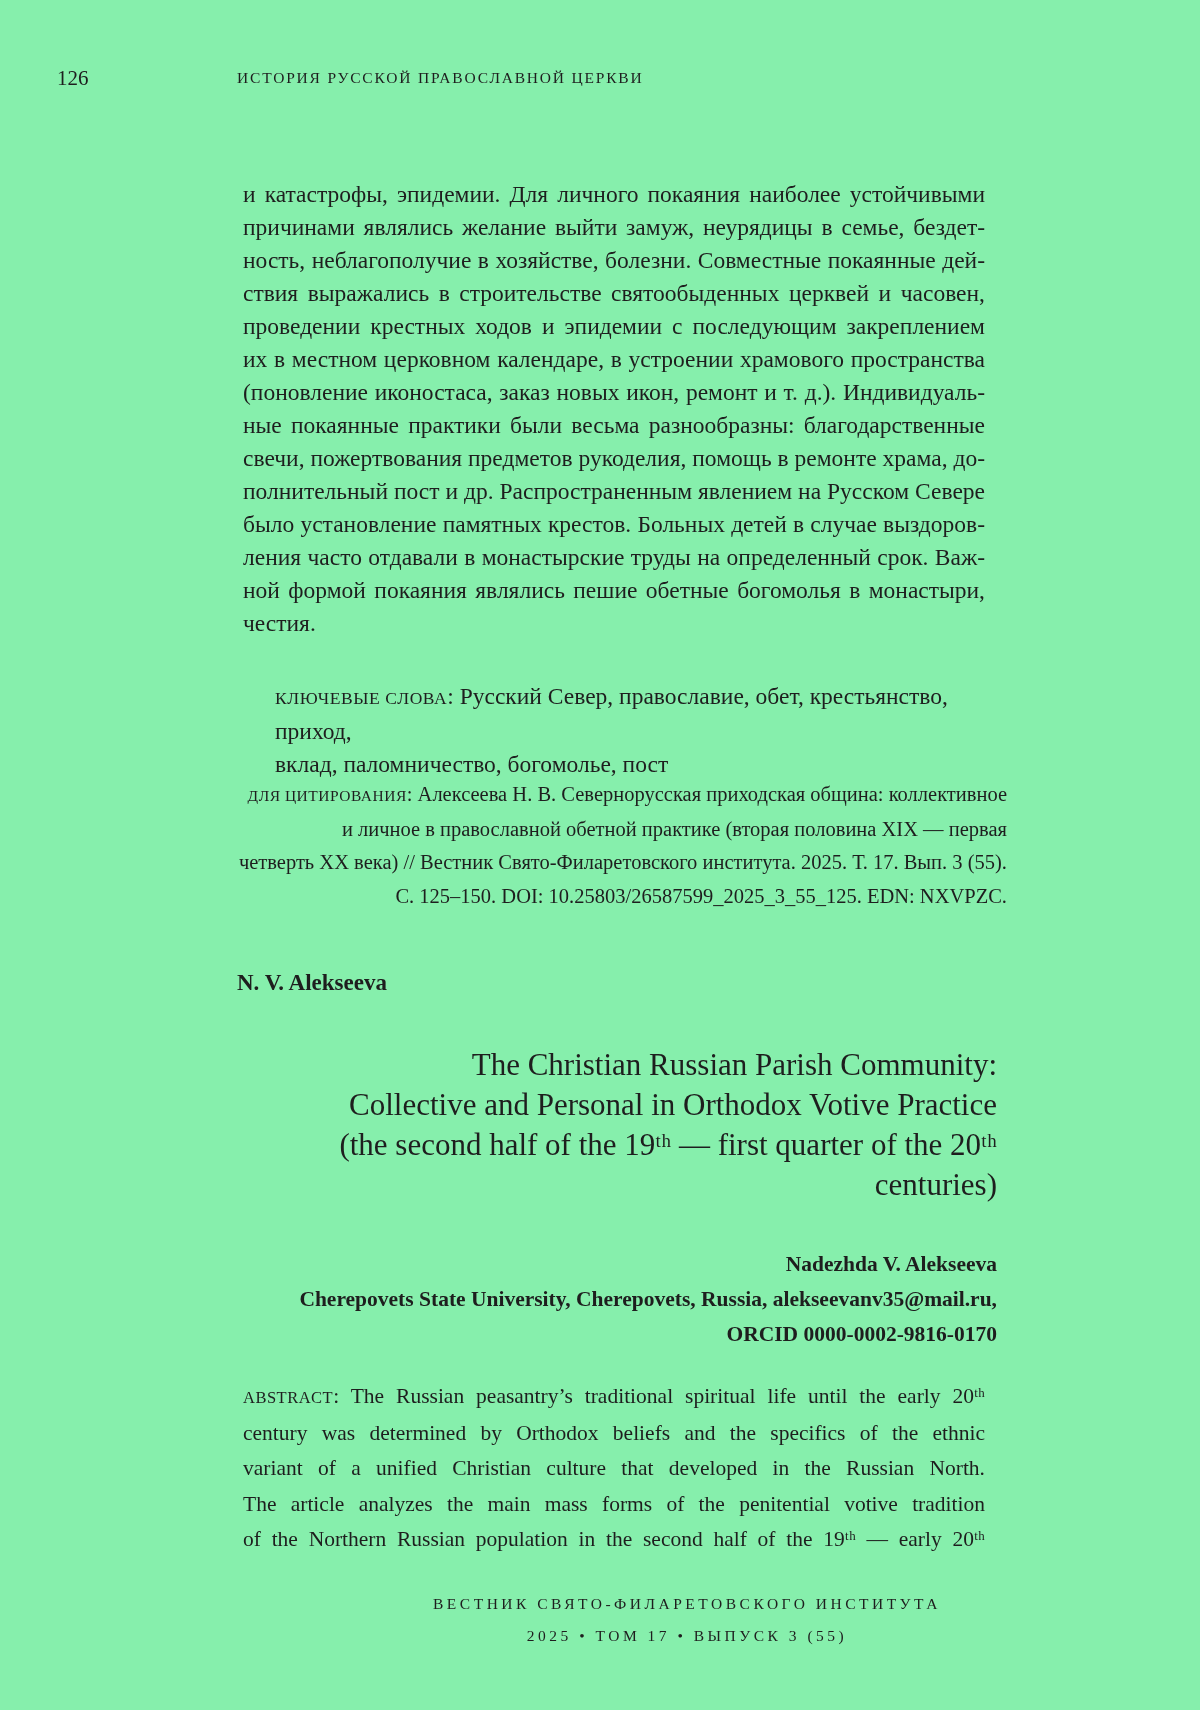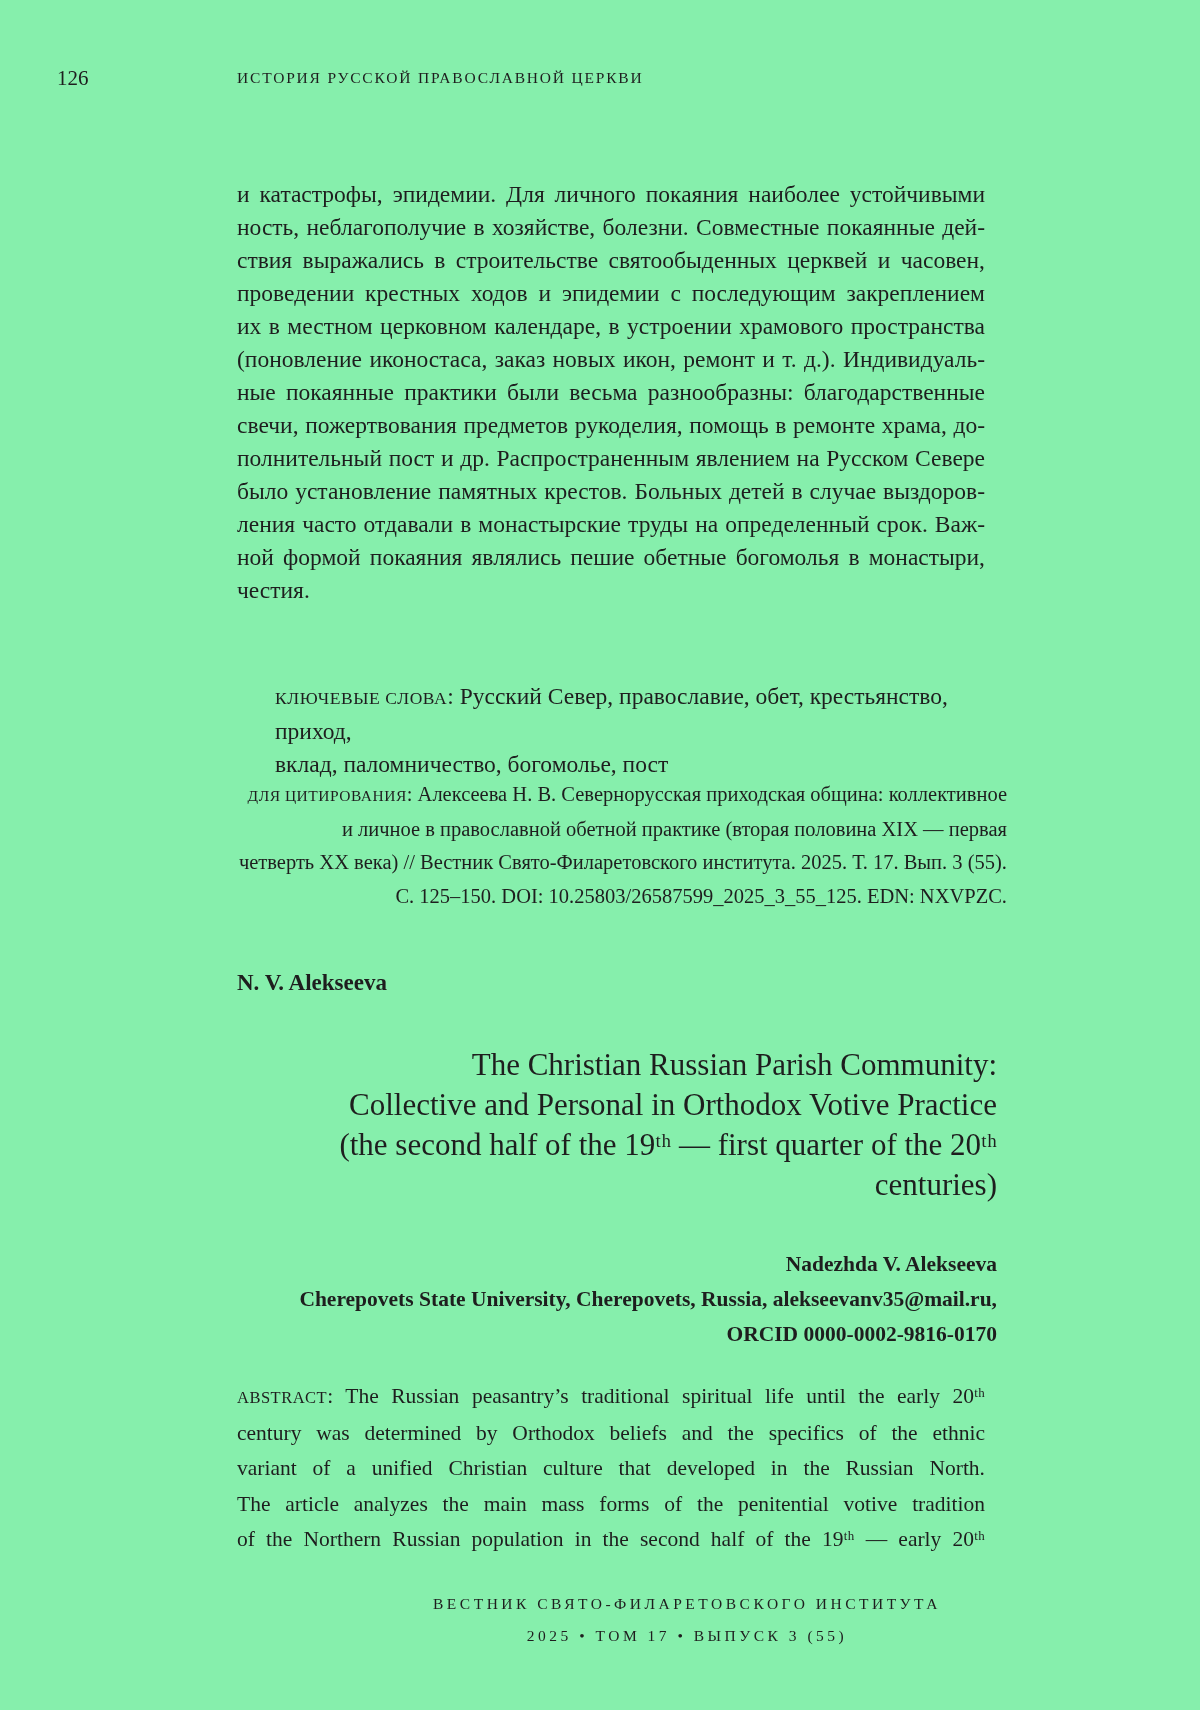--- a/index.html
+++ b/index.html
@@ -18,21 +18,21 @@
   .page-number { position:absolute; left:57px; top:0; font-size:21px; }
   .running-head {
     position:absolute; left:237px; top:3px;
     font-size:15.5px; letter-spacing:1.8px;
   }
   
   .body-ru {
     position:absolute; left:237px; top:178px; width:748px;
     font-size:23.5px; line-height:33px;
   }
-  .justify-lines .line { text-align:justify; text-align-last:justify; }
+  .justify-lines .line { text-align:justify; text-align-last:justify;margin-left:6px; }
   .justify-lines:not(.justify-all) .line-last { text-align-last:left; }
   .justify-lines.justify-all .line-last { text-align-last:justify; }
   .plain-lines .line { text-align:right; white-space:nowrap; }
   
   .keywords {
     position:absolute; left:275px; top:680px; width:710px;
     font-size:23.5px; line-height:33px;
   }
   .sc-label { font-size:17.5px; letter-spacing:0.6px; }
   
@@ -70,20 +70,21 @@
 
 <div class="page">
 
   <div class="running-header">
     <div class="page-number">126</div>
     <div class="running-head">ИСТОРИЯ РУССКОЙ ПРАВОСЛАВНОЙ ЦЕРКВИ</div>
   </div>
 
   <div class="body-ru justify-lines">
       <div class="line">и катастрофы, эпидемии. Для личного покаяния наиболее устойчивыми</div>
+      <div class="line">причинами являлись желание выйти замуж, неурядицы в семье, бездет-</div>
       <div class="line">ность, неблагополучие в хозяйстве, болезни. Совместные покаянные дей-</div>
       <div class="line">ствия выражались в строительстве святообыденных церквей и часовен,</div>
       <div class="line">проведении крестных ходов и эпидемии с последующим закреплением</div>
       <div class="line">их в местном церковном календаре, в устроении храмового пространства</div>
       <div class="line">(поновление иконостаса, заказ новых икон, ремонт и т. д.). Индивидуаль-</div>
       <div class="line">ные покаянные практики были весьма разнообразны: благодарственные</div>
       <div class="line">свечи, пожертвования предметов рукоделия, помощь в ремонте храма, до-</div>
       <div class="line">полнительный пост и др. Распространенным явлением на Русском Севере</div>
       <div class="line">было установление памятных крестов. Больных детей в случае выздоров-</div>
       <div class="line">ления часто отдавали в монастырские труды на определенный срок. Важ-</div>

